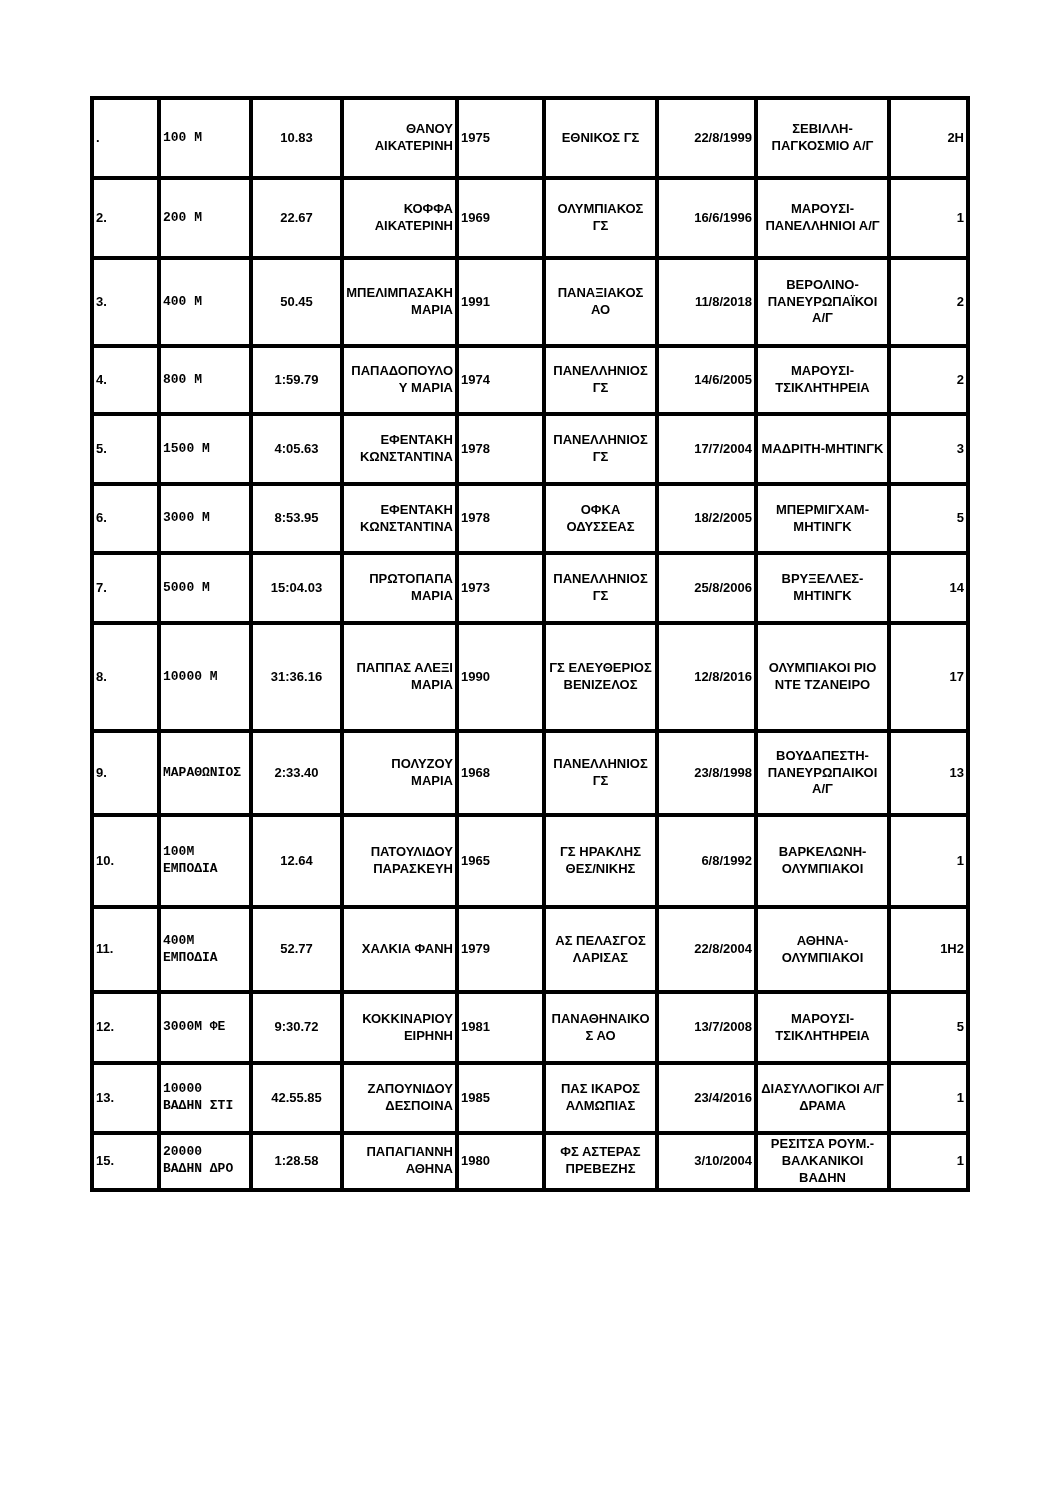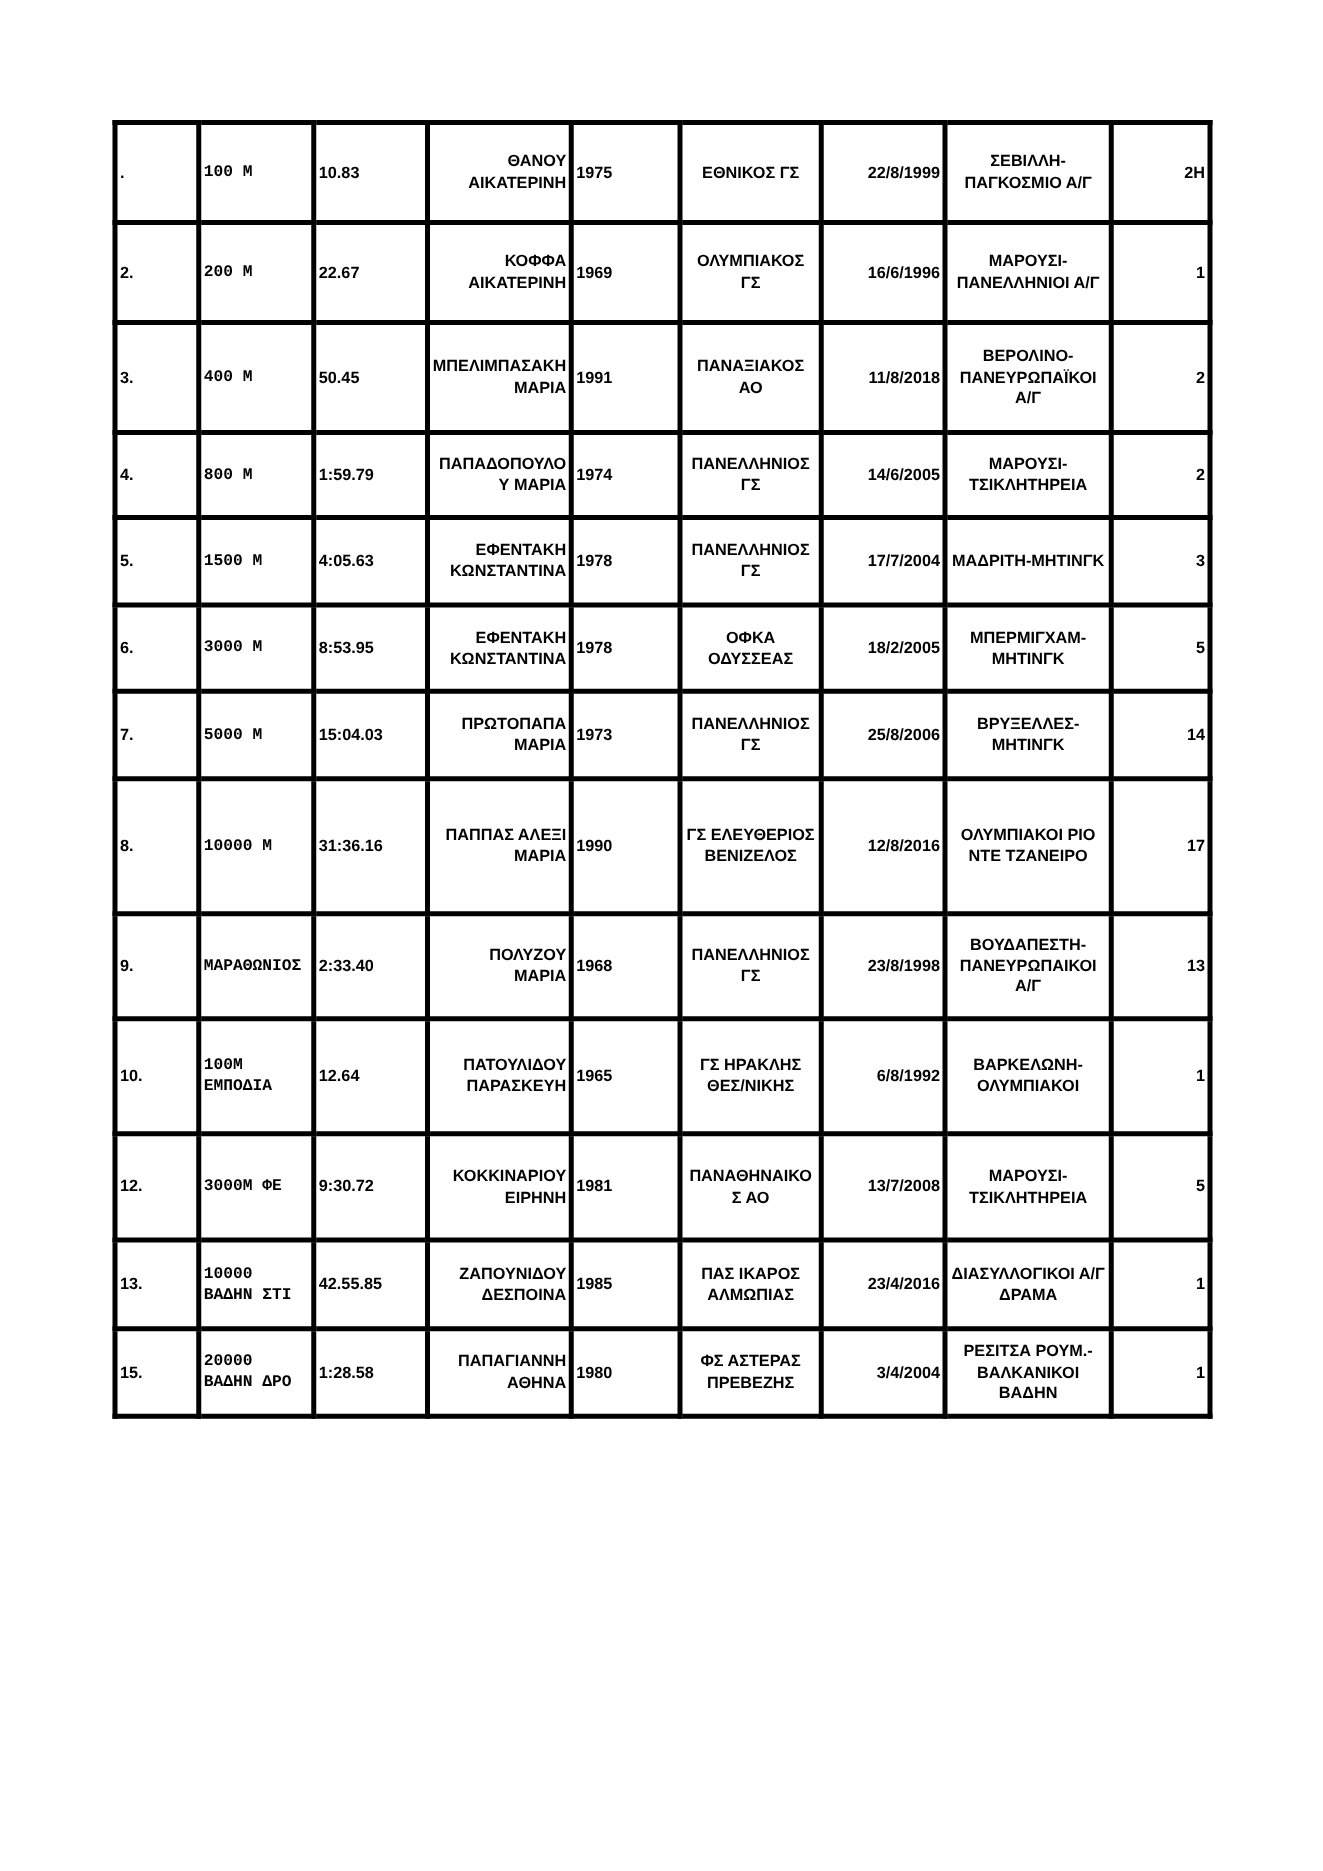--- a/index.html
+++ b/index.html
@@ -31,21 +31,21 @@
     line-height: 1.3;
     vertical-align: middle;
     padding: 1px 2px;
     overflow: hidden;
     word-wrap: break-word;
     overflow-wrap: break-word;
   }
   
   td.c-num    { text-align: left;  padding-left: 2px; }
   td.c-event  { text-align: left;  padding-left: 3px; font-family: Liberation Mono, monospace; }
-  td.c-record { text-align: left; padding-right: 1px; }
+  td.c-record { text-align: center; padding-right: 1px; }
   td.c-name   { text-align: right; padding-left: 1px; padding-right: 1px; }
   td.c-year   { text-align: left; padding-right: 1px; }
   td.c-club   { text-align: center; padding-left: 1px; padding-right: 1px; }
   td.c-date   { text-align: right; padding-right: 1px; }
   td.c-venue  { text-align: center; padding-left: 0; padding-right: 0; }
   td.c-place  { text-align: right; padding-right: 1px; }
   
   tbody tr:nth-child(1)  { height: 80px; }
   tbody tr:nth-child(2)  { height: 80px; }
   tbody tr:nth-child(3)  { height: 88px; }
@@ -183,20 +183,31 @@
           <td class="c-event">100Μ ΕΜΠΟΔΙΑ</td>
           <td class="c-record">12.64</td>
           <td class="c-name">ΠΑΤΟΥΛΙΔΟΥ ΠΑΡΑΣΚΕΥΗ</td>
           <td class="c-year">1965</td>
           <td class="c-club">ΓΣ ΗΡΑΚΛΗΣ ΘΕΣ/ΝΙΚΗΣ</td>
           <td class="c-date">6/8/1992</td>
           <td class="c-venue">ΒΑΡΚΕΛΩΝΗ-ΟΛΥΜΠΙΑΚΟΙ</td>
           <td class="c-place">1</td>
         </tr>
         <tr>
+          <td class="c-num">11.</td>
+          <td class="c-event">400Μ ΕΜΠΟΔΙΑ</td>
+          <td class="c-record">52.77</td>
+          <td class="c-name">ΧΑΛΚΙΑ ΦΑΝΗ</td>
+          <td class="c-year">1979</td>
+          <td class="c-club">ΑΣ ΠΕΛΑΣΓΟΣ ΛΑΡΙΣΑΣ</td>
+          <td class="c-date">22/8/2004</td>
+          <td class="c-venue">ΑΘΗΝΑ-ΟΛΥΜΠΙΑΚΟΙ</td>
+          <td class="c-place">1Η2</td>
+        </tr>
+        <tr>
           <td class="c-num">12.</td>
           <td class="c-event">3000Μ ΦΕ</td>
           <td class="c-record">9:30.72</td>
           <td class="c-name">ΚΟΚΚΙΝΑΡΙΟΥ ΕΙΡΗΝΗ</td>
           <td class="c-year">1981</td>
           <td class="c-club">ΠΑΝΑΘΗΝΑΙΚΟΣ ΑΟ</td>
           <td class="c-date">13/7/2008</td>
           <td class="c-venue">ΜΑΡΟΥΣΙ-ΤΣΙΚΛΗΤΗΡΕΙΑ</td>
           <td class="c-place">5</td>
         </tr>
@@ -211,19 +222,19 @@
           <td class="c-venue">ΔΙΑΣΥΛΛΟΓΙΚΟΙ Α/Γ ΔΡΑΜΑ</td>
           <td class="c-place">1</td>
         </tr>
         <tr>
           <td class="c-num">15.</td>
           <td class="c-event">20000 ΒΑΔΗΝ ΔΡΟ</td>
           <td class="c-record">1:28.58</td>
           <td class="c-name">ΠΑΠΑΓΙΑΝΝΗ ΑΘΗΝΑ</td>
           <td class="c-year">1980</td>
           <td class="c-club">ΦΣ ΑΣΤΕΡΑΣ ΠΡΕΒΕΖΗΣ</td>
-          <td class="c-date">3/4/2004</td>
+          <td class="c-date">3/10/2004</td>
           <td class="c-venue">ΡΕΣΙΤΣΑ ΡΟΥΜ.-ΒΑΛΚΑΝΙΚΟΙ ΒΑΔΗΝ</td>
           <td class="c-place">1</td>
         </tr>
       </tbody>
   </table>
 </div>
 
 </body></html>

